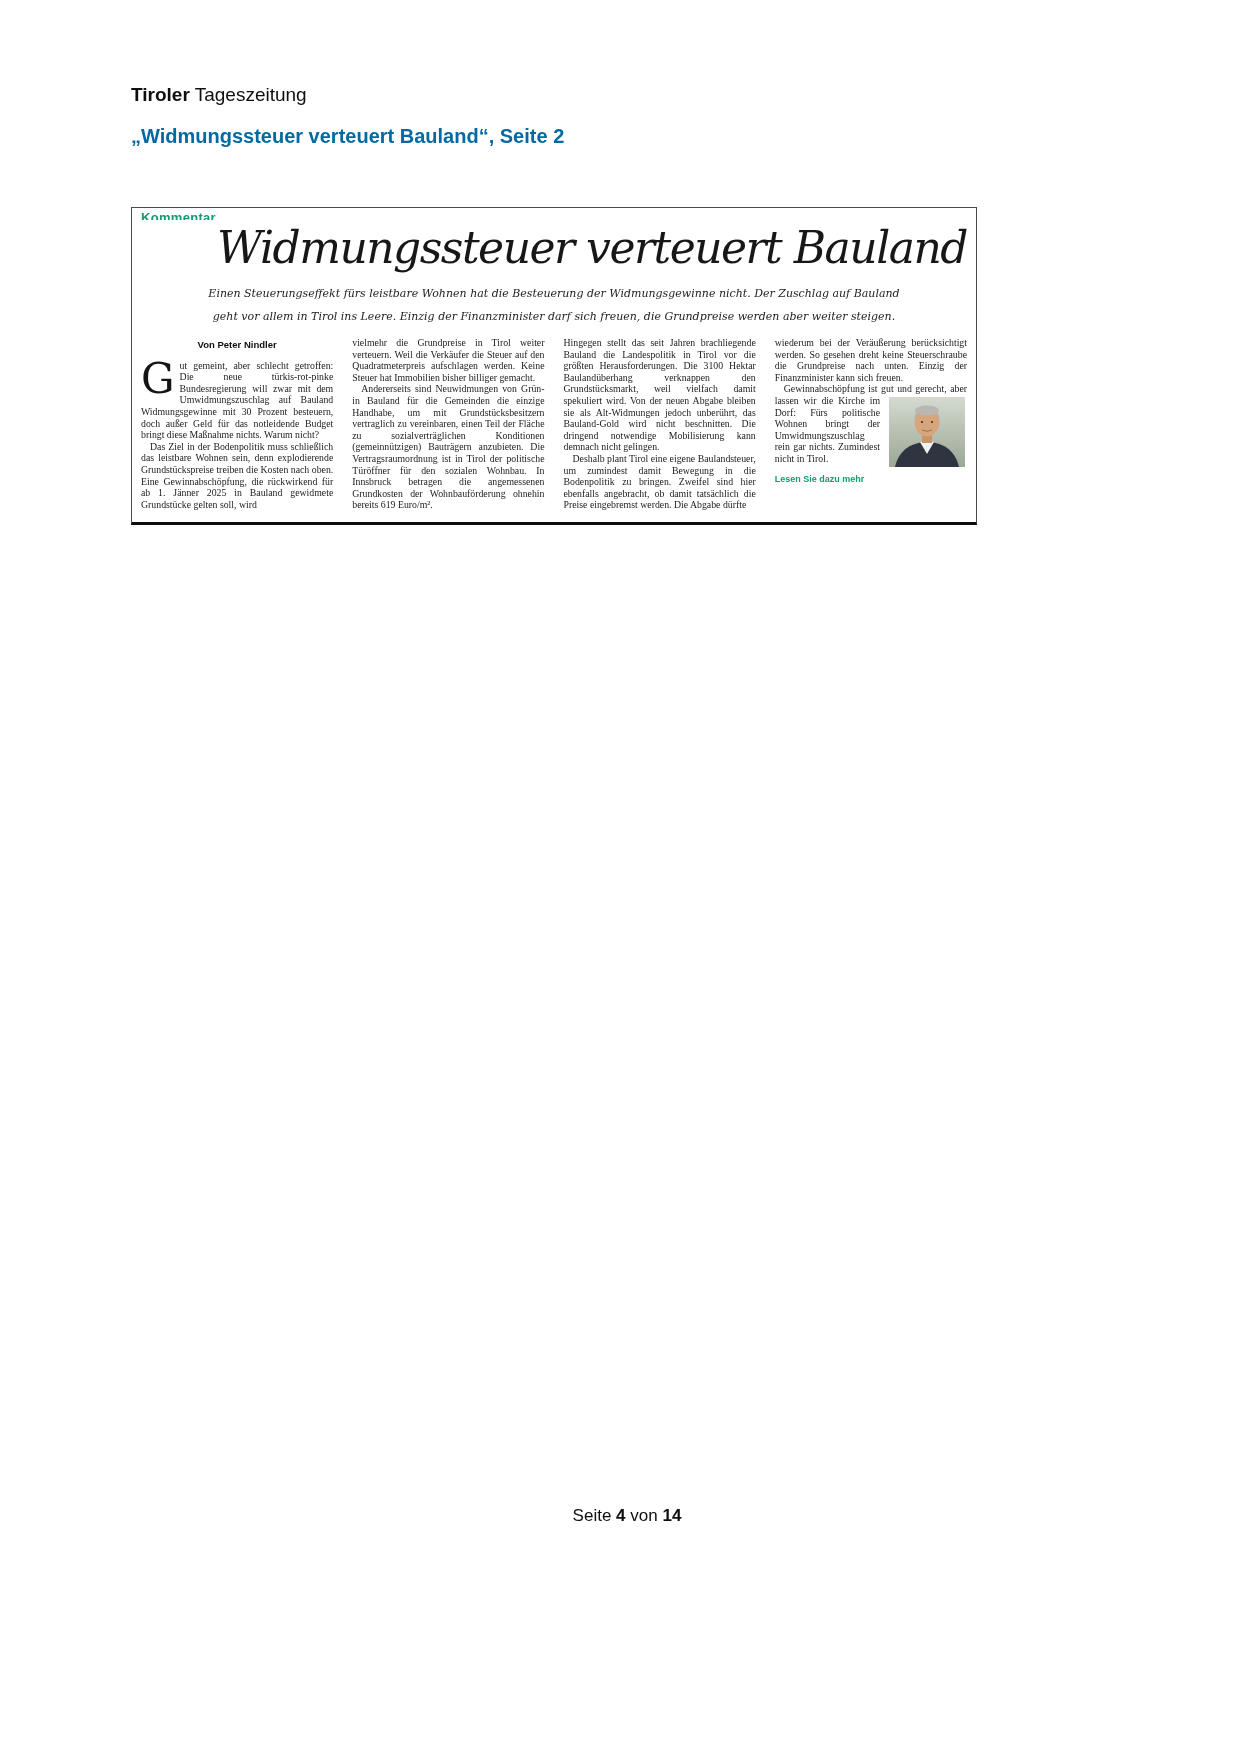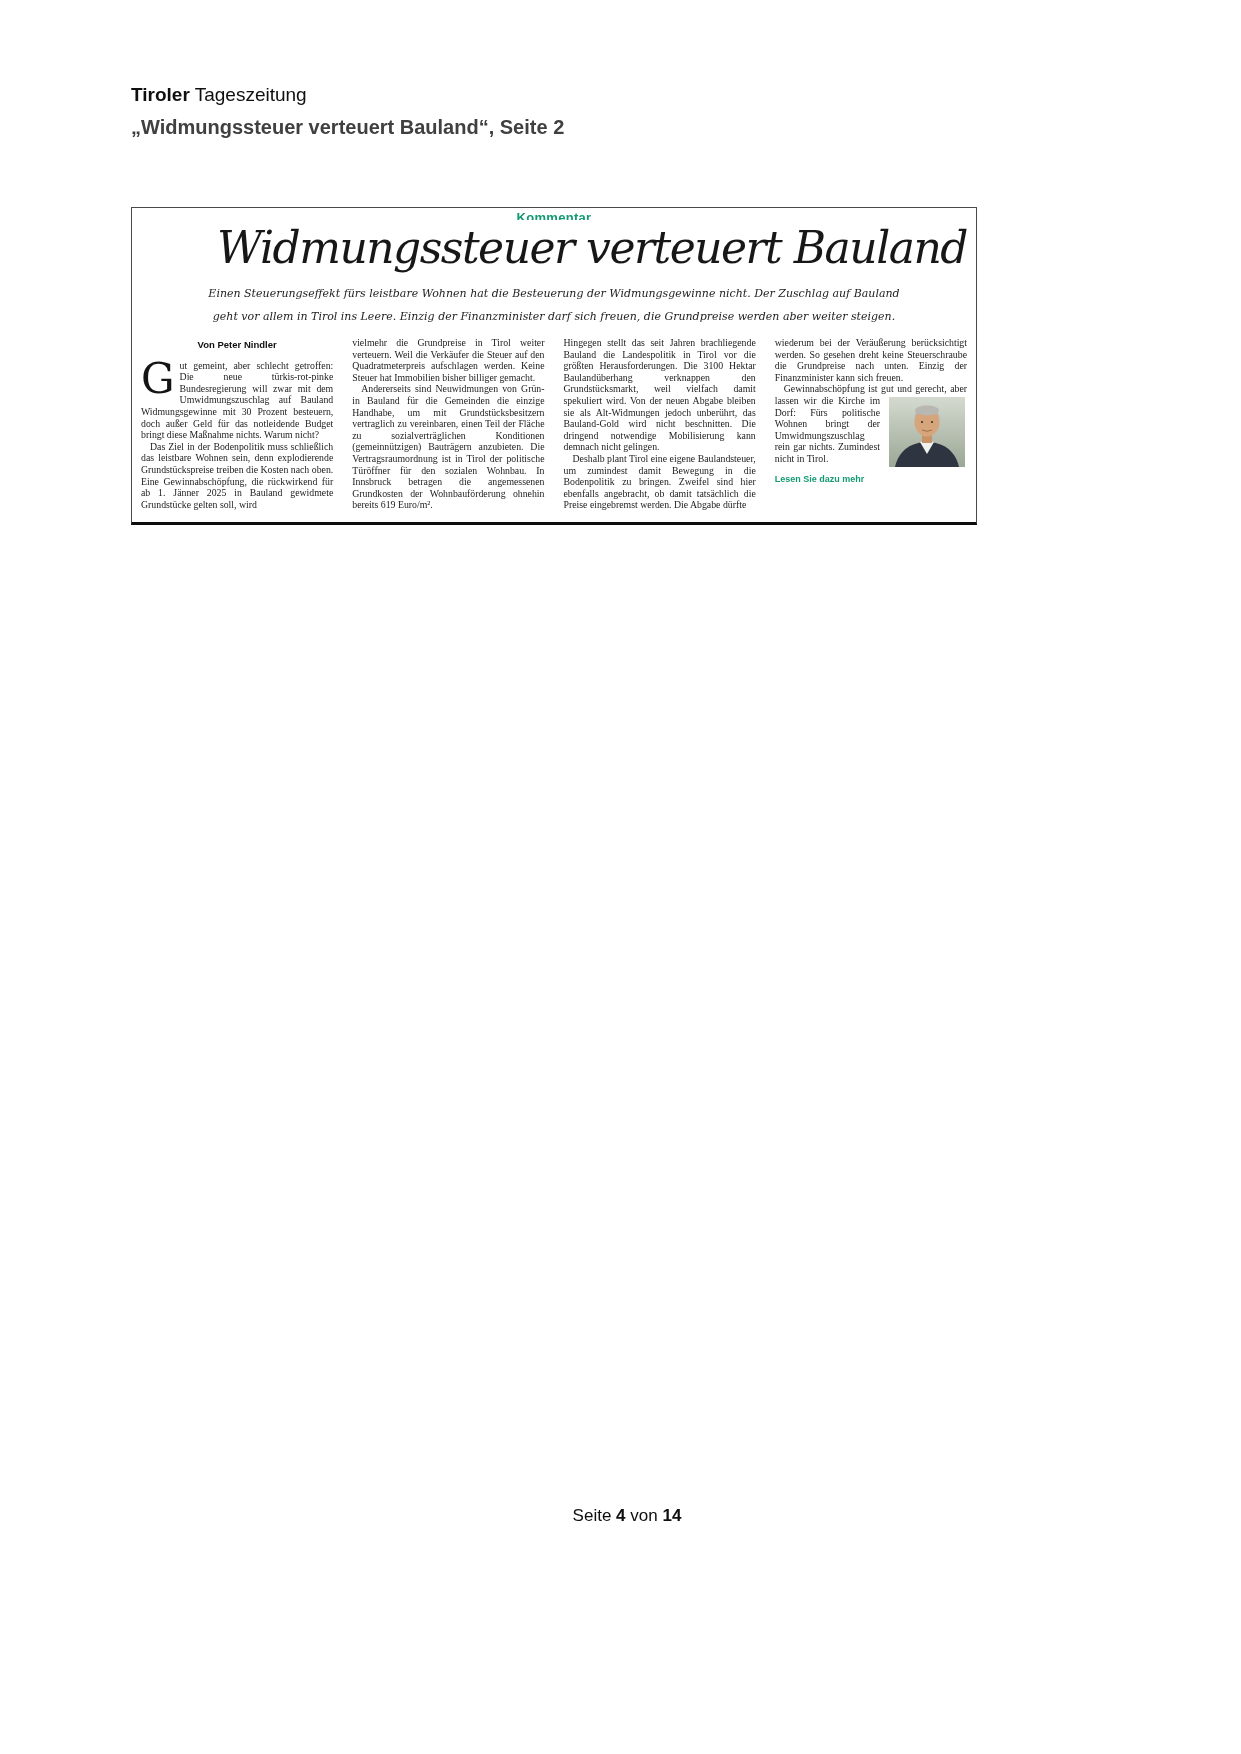--- a/index.html
+++ b/index.html
@@ -5,29 +5,29 @@
   html,body{margin:0;padding:0;}
   body{
     width:1241px;height:1754px;position:relative;background:#ffffff;
     font-family:"Liberation Sans",sans-serif;color:#111;
   }
   :root{--accent-green:#149a72;}
 
   
   .masthead{position:absolute;left:131px;top:64px;font-size:19px;color:#0f0f0f;margin-top:20px;}
   .masthead .bold{font-weight:bold;}
-  .doc-title{position:absolute;left:131px;top:116px;font-size:20px;font-weight:bold;color:#404040;}
+  .doc-title{position:absolute;left:131px;top:125px;font-size:20px;font-weight:bold;color:#0369a1;}
 
   
   .clip{
     position:absolute;left:131px;top:207px;width:846px;height:318px;
     box-sizing:border-box;border:1px solid #4a4a4a;border-bottom:3px solid #0d0d0d;
     background:#fff;padding:0 9px;overflow:hidden;
   }
-  .kicker-wrap{height:12px;overflow:hidden;text-align:center;}
+  .kicker-wrap{height:12px;overflow:hidden;}
   .kicker{
     display:inline-block;margin-top:-4px;font-size:13px;font-weight:bold;
     letter-spacing:.3px;color:var(--accent-green);
   }
   .headline{
     margin-top:3px;text-align:right;
     font-family:"DejaVu Serif",serif;font-style:italic;font-weight:normal;
     font-size:44px;line-height:50px;letter-spacing:-1.5px;color:#171717;
     white-space:nowrap;
   }

